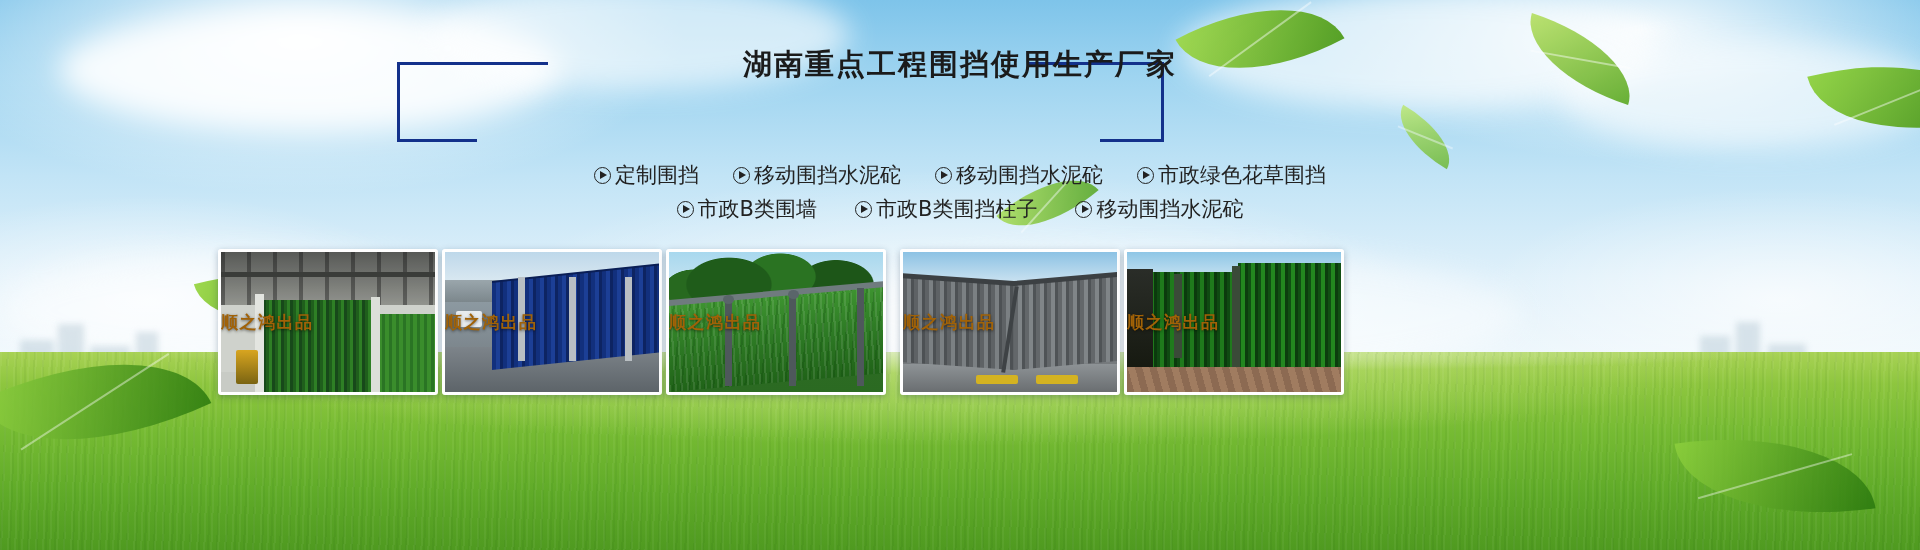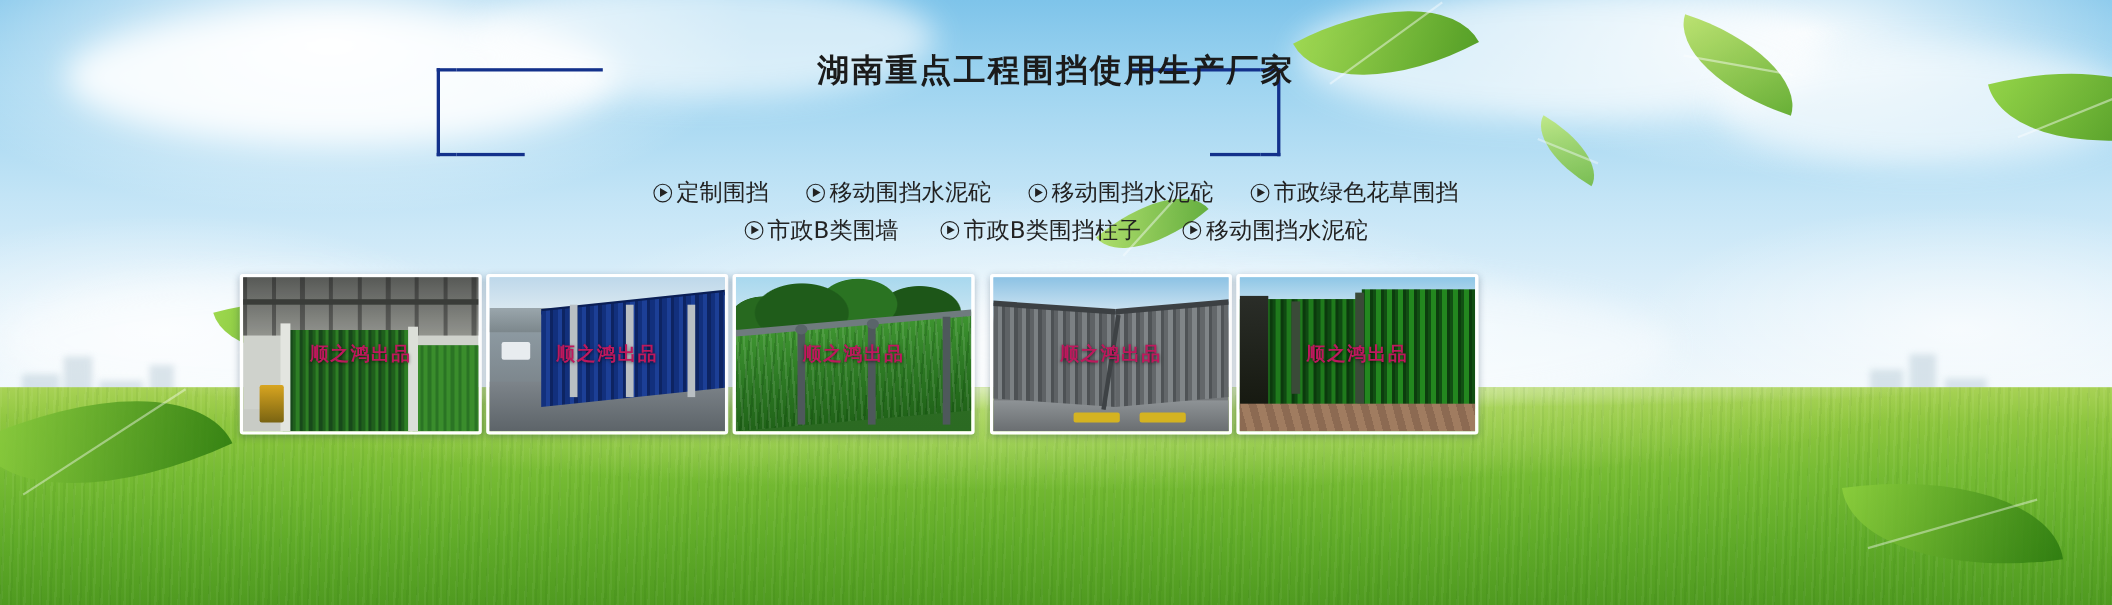--- a/index.html
+++ b/index.html
@@ -149,21 +149,21 @@
     border:3px solid #ffffff; border-radius:3px;
     box-shadow:0 2px 7px rgba(20,50,80,.30);
     overflow:hidden;
   }
   .p1{ left:218px; } .p2{ left:442px; } .p3{ left:666px; }
   .p4{ left:900px; } .p5{ left:1124px; }
   .photo .img { position:absolute; inset:0; }
   .photo .wm {
     position:absolute; left:0; right:0; top:50%;
     transform:translateY(-50%);
-    text-align:center; color:#be185d; font-size:17px; font-weight:600;
+    color:#a16207; font-size:17px; font-weight:600;
     letter-spacing:1.5px; text-shadow:0 1px 3px rgba(0,0,0,.55);
     font-family:"DejaVu Sans","Liberation Sans",sans-serif;
   }
 
   
   .img1{
     background:
       linear-gradient(180deg,#6d6f6c 0%,#7a7c78 22%,#8a8c86 34%,#cfd2cc 36%,#cfd2cc 100%);
   }
   .img1 .roof{

